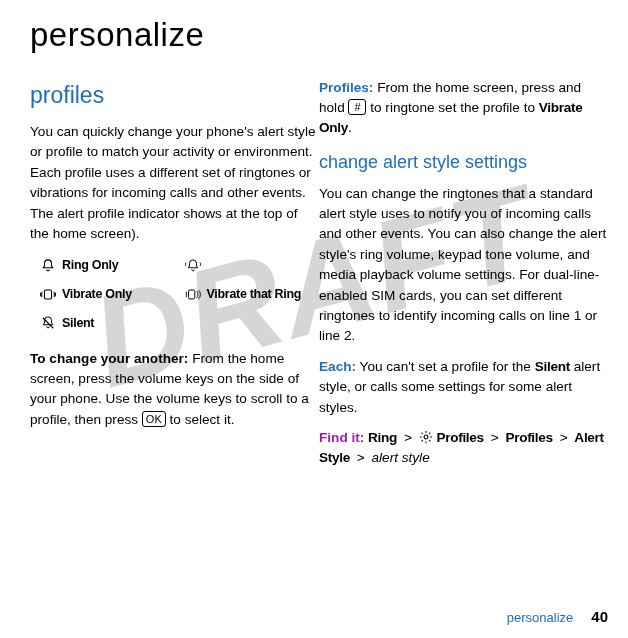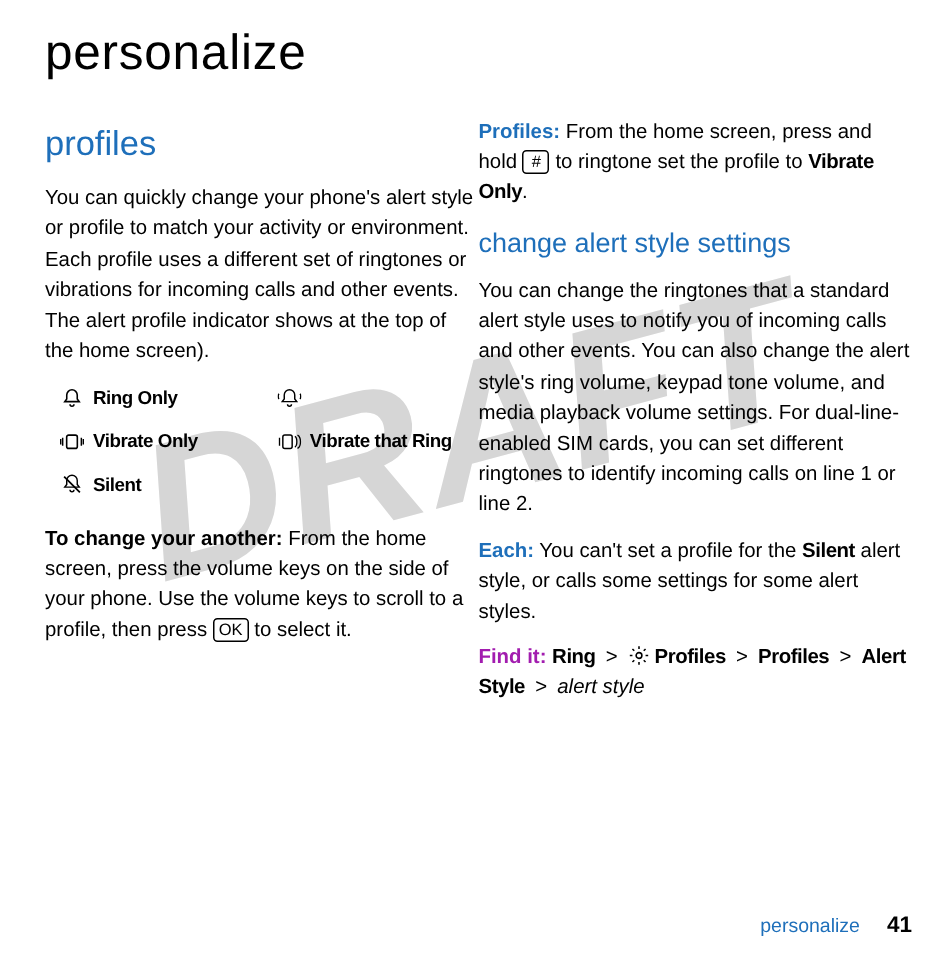--- a/index.html
+++ b/index.html
@@ -211,16 +211,16 @@
         <span class="cond">Alert Style</span>
         <span class="breadcrumb-sep">&gt;</span>
         <span class="italic">alert style</span>
       </p>
     </div>
 
   </div>
 
   <div class="footer">
     <span class="name">personalize</span>
-    <span class="num">41</span>
+    <span class="num">40</span>
   </div>
 
 </div>
 
 </body></html>

